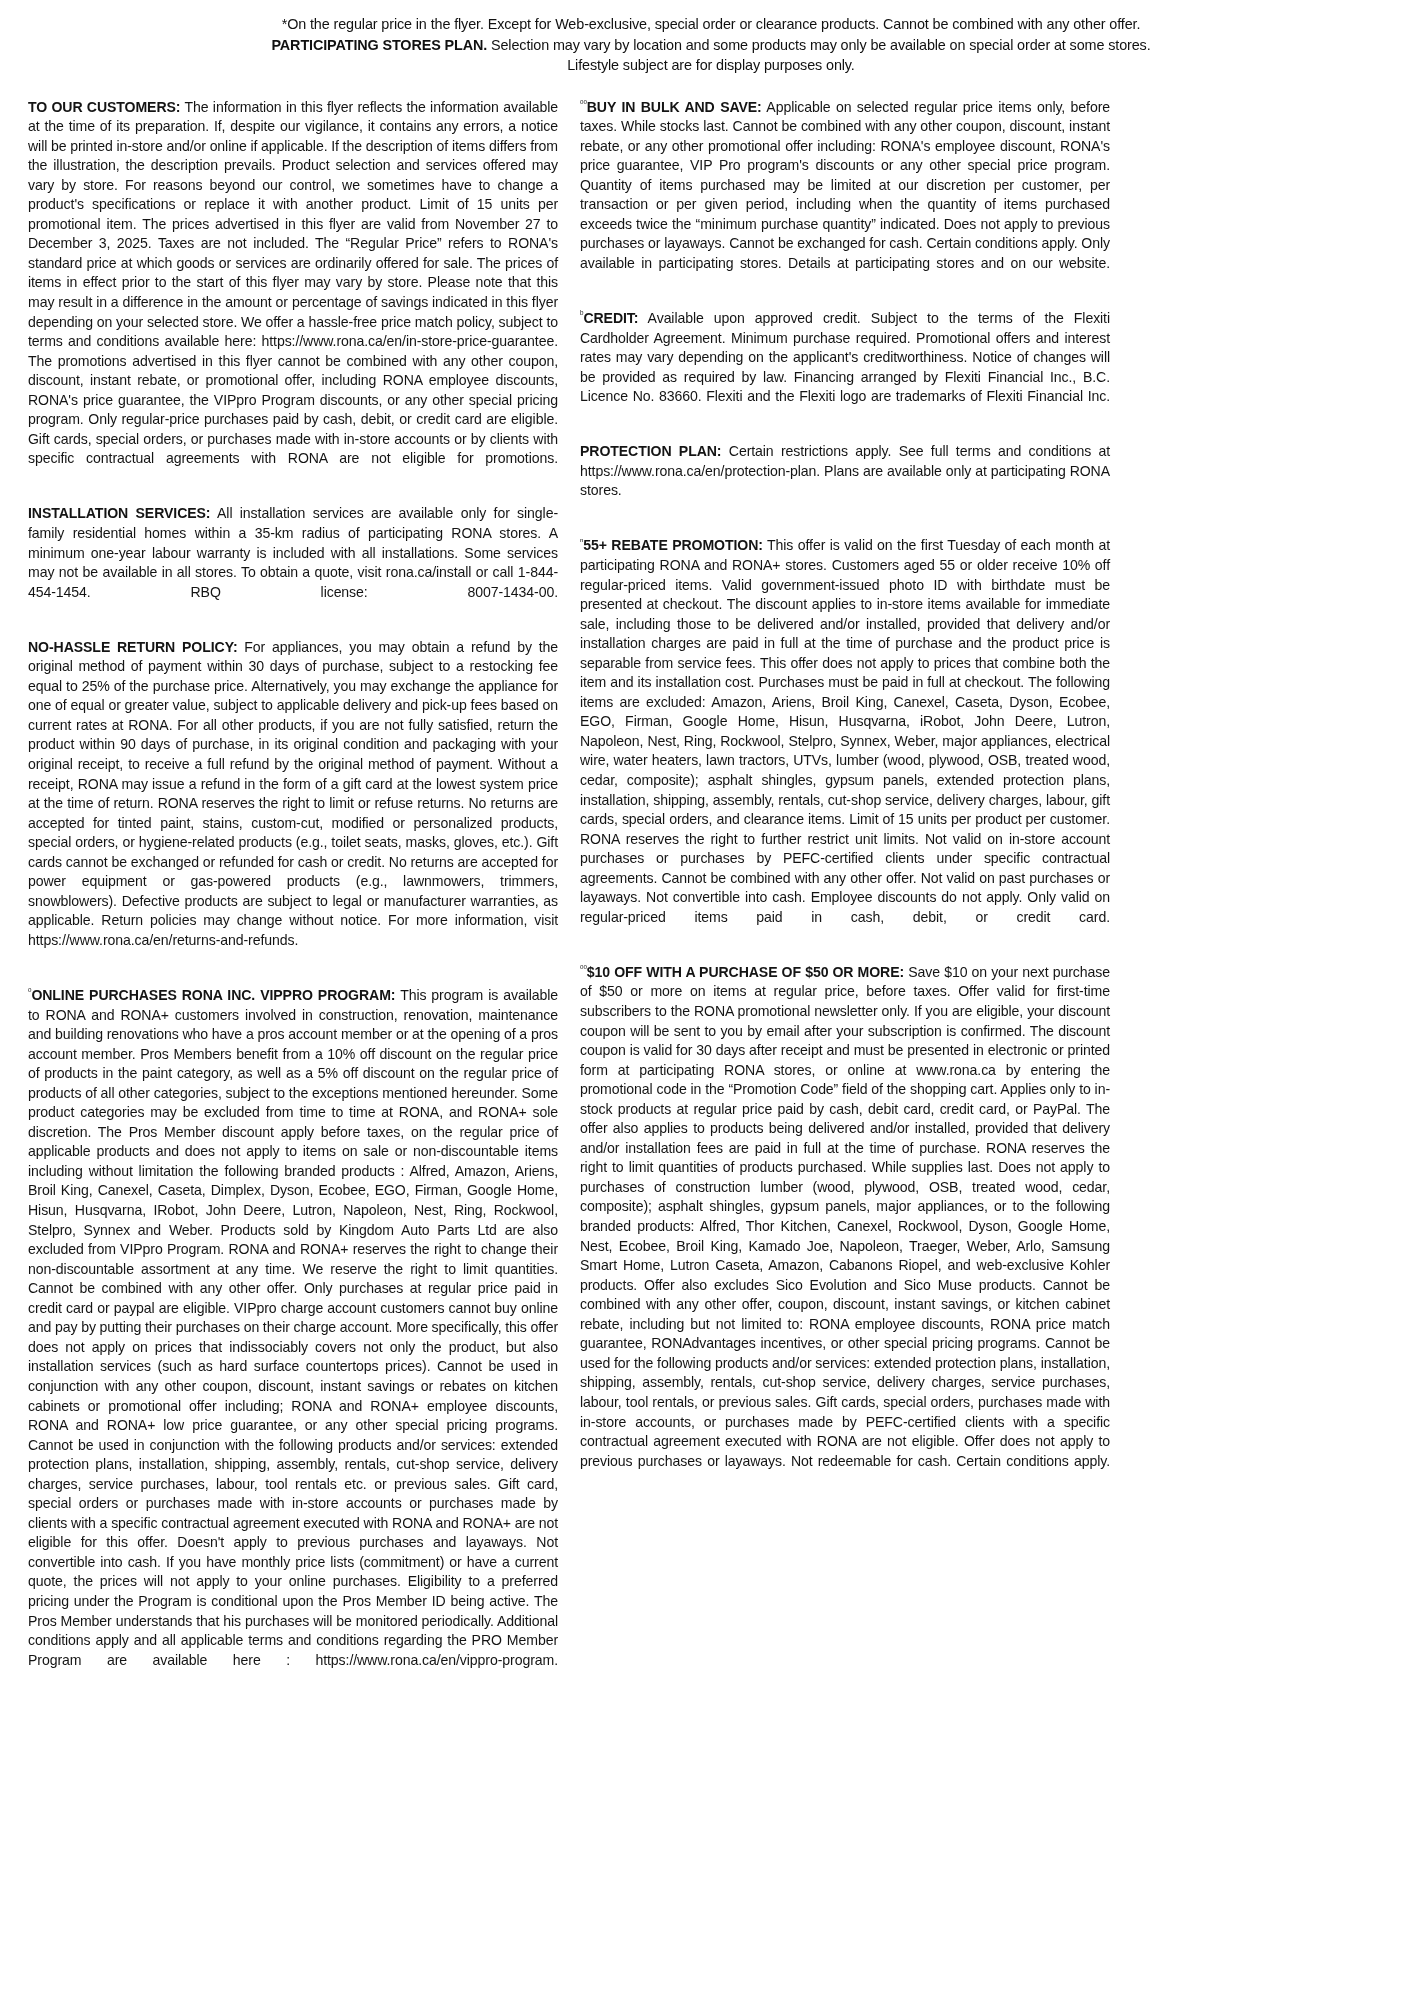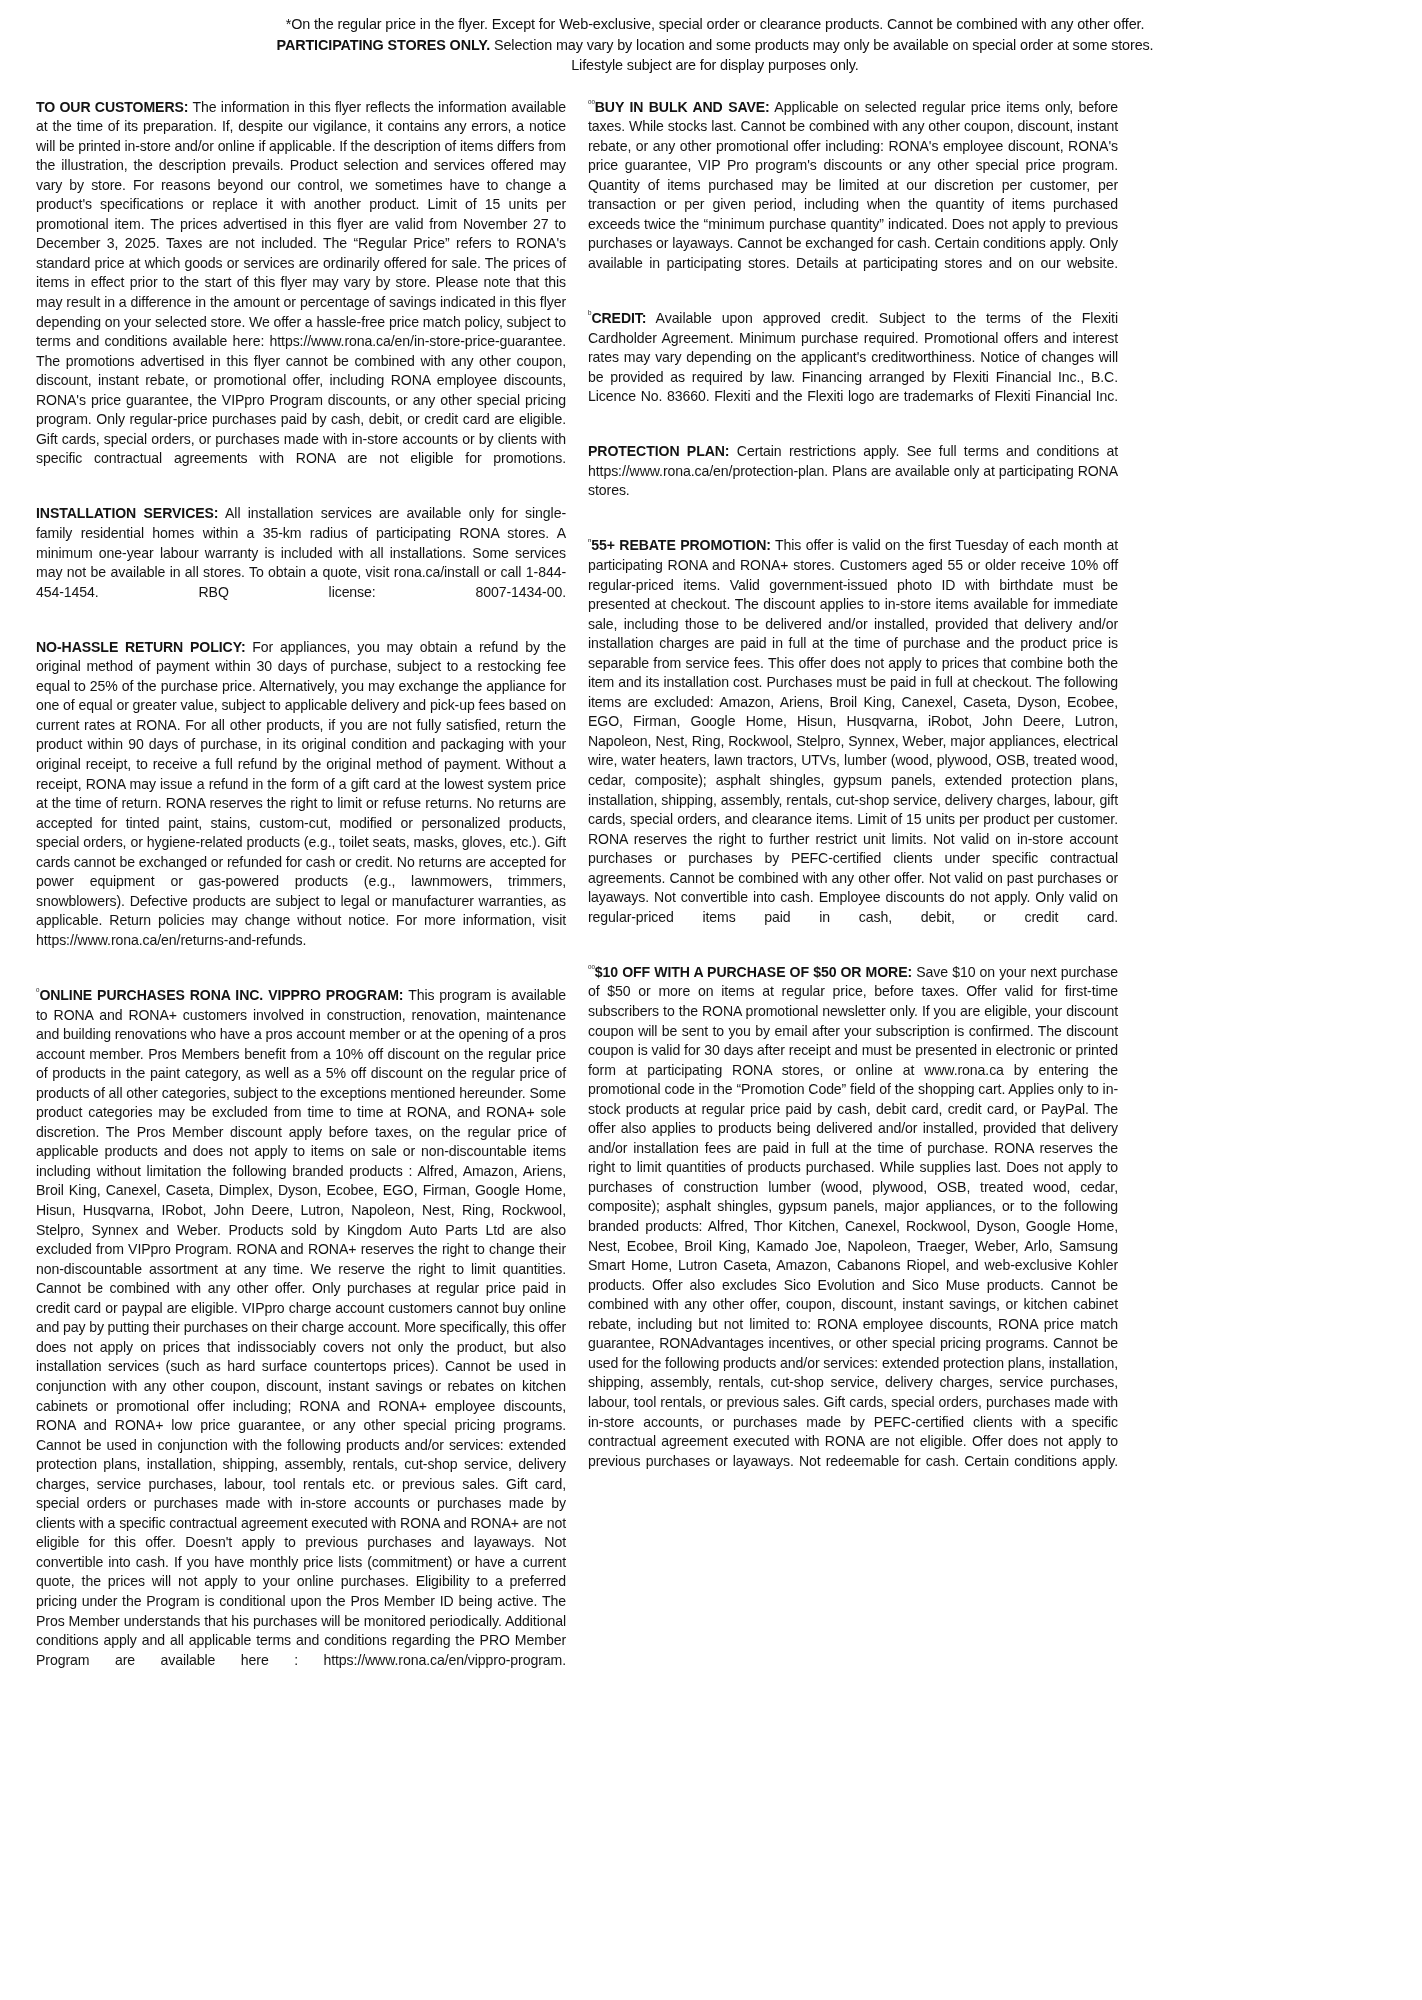--- a/index.html
+++ b/index.html
@@ -12,21 +12,21 @@
     width: 1422px;
     height: 2000px;
     font-family: "Liberation Sans", sans-serif;
     color: #1a1a1a;
     position: relative;
     overflow: hidden;
   }
   .page {
     width: 1422px;
     height: 2000px;
-    padding: 14px 24px 10px 32px;
+    padding: 14px 24px 10px 24px;
   }
 
   
   .header {
     text-align: center;
     margin: 0 auto 22px auto;
     width: 1240px;
   }
   .header-line {
     font-size: 14.4px;
@@ -78,21 +78,21 @@
 </head>
 <body>
 
 <div class="page">
 
   <div class="header">
     <div class="header-line">
       <span>*On the regular price in the flyer. Except for Web-exclusive, special order or clearance products. Cannot be combined with any other offer.</span>
     </div>
     <div class="header-line">
-      <b>PARTICIPATING STORES ONLY.</b><span> Selection may vary by location and some products may only be available on special order at some stores.</span>
+      <b>PARTICIPATING STORES PLAN.</b><span> Selection may vary by location and some products may only be available on special order at some stores.</span>
     </div>
     <div class="header-line">
       <span>Lifestyle subject are for display purposes only.</span>
     </div>
   </div>
 
   <div class="columns">
 
     <div class="col" id="left-col">
         <p class="para"><span class="hd"><span>TO OUR CUSTOMERS:</span></span><span> The information in this flyer reflects the information available at the time of its preparation. If, despite our vigilance, it contains any errors, a notice will be printed in-store and/or online if applicable. If the description of items differs from the illustration, the description prevails. Product selection and services offered may vary by store. For reasons beyond our control, we sometimes have to change a product's specifications or replace it with another product. Limit of 15 units per promotional item. The prices advertised in this flyer are valid from November 27 to December 3, 2025. Taxes are not included. The “Regular Price” refers to RONA's standard price at which goods or services are ordinarily offered for sale. The prices of items in effect prior to the start of this flyer may vary by store. Please note that this may result in a difference in the amount or percentage of savings indicated in this flyer depending on your selected store. We offer a hassle-free price match policy, subject to terms and conditions available here: https://www.rona.ca/en/in-store-price-guarantee. The promotions advertised in this flyer cannot be combined with any other coupon, discount, instant rebate, or promotional offer, including RONA employee discounts, RONA's price guarantee, the VIPpro Program discounts, or any other special pricing program. Only regular-price purchases paid by cash, debit, or credit card are eligible. Gift cards, special orders, or purchases made with in-store accounts or by clients with specific contractual agreements with RONA are not eligible for promotions.</span></p>

